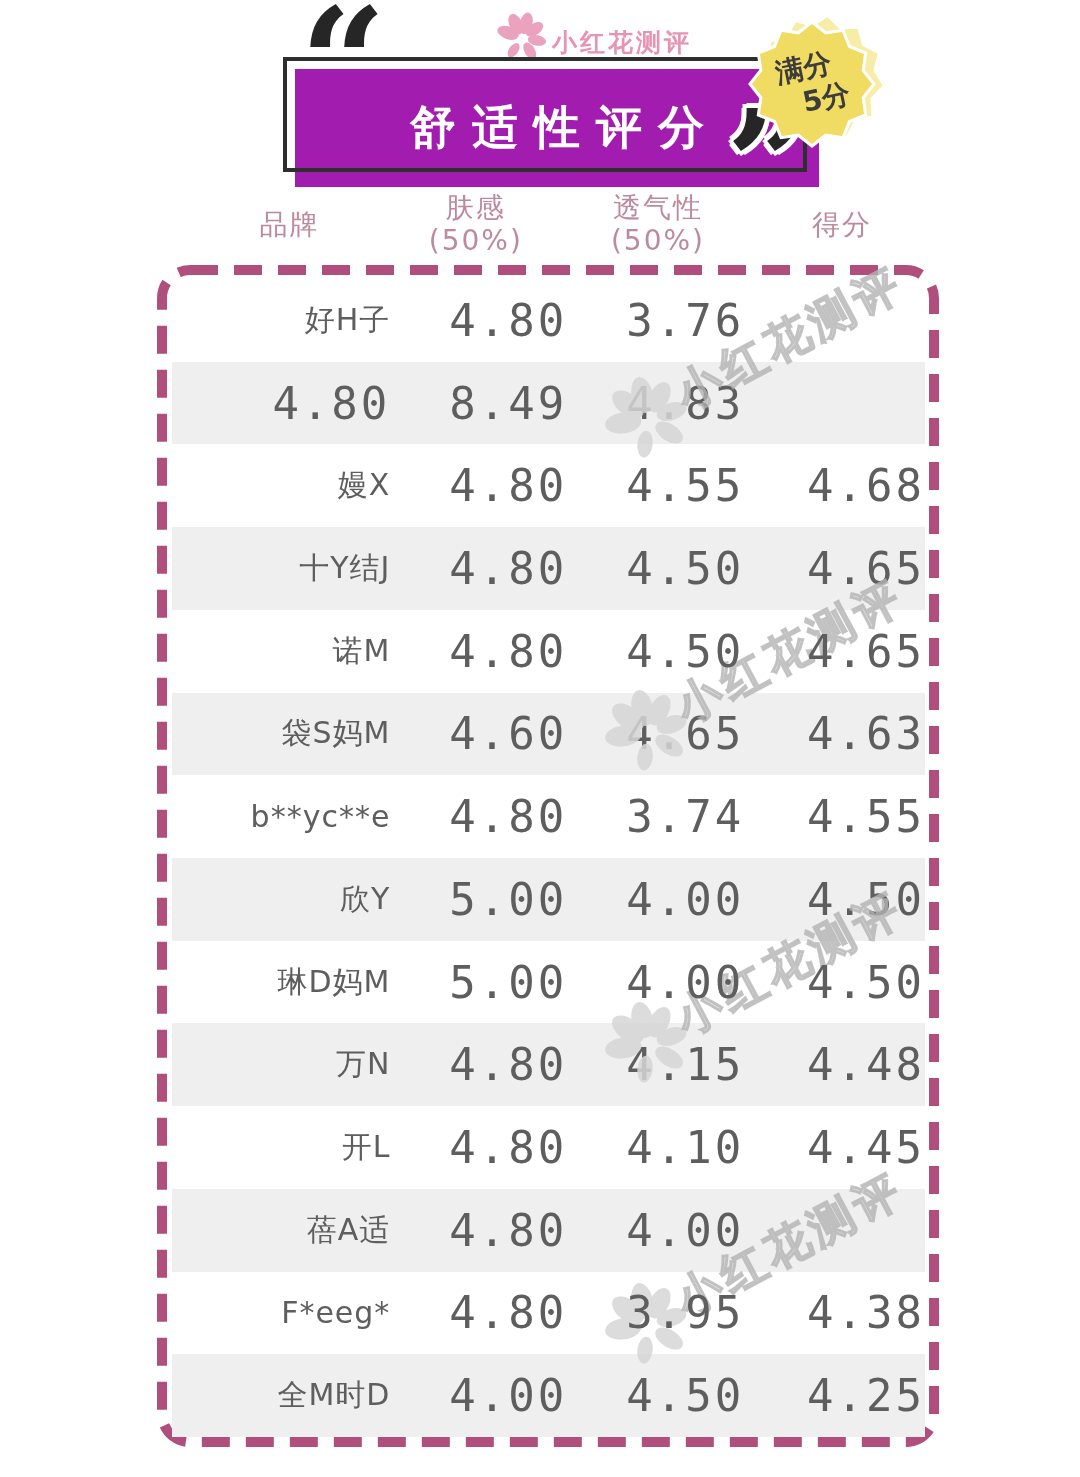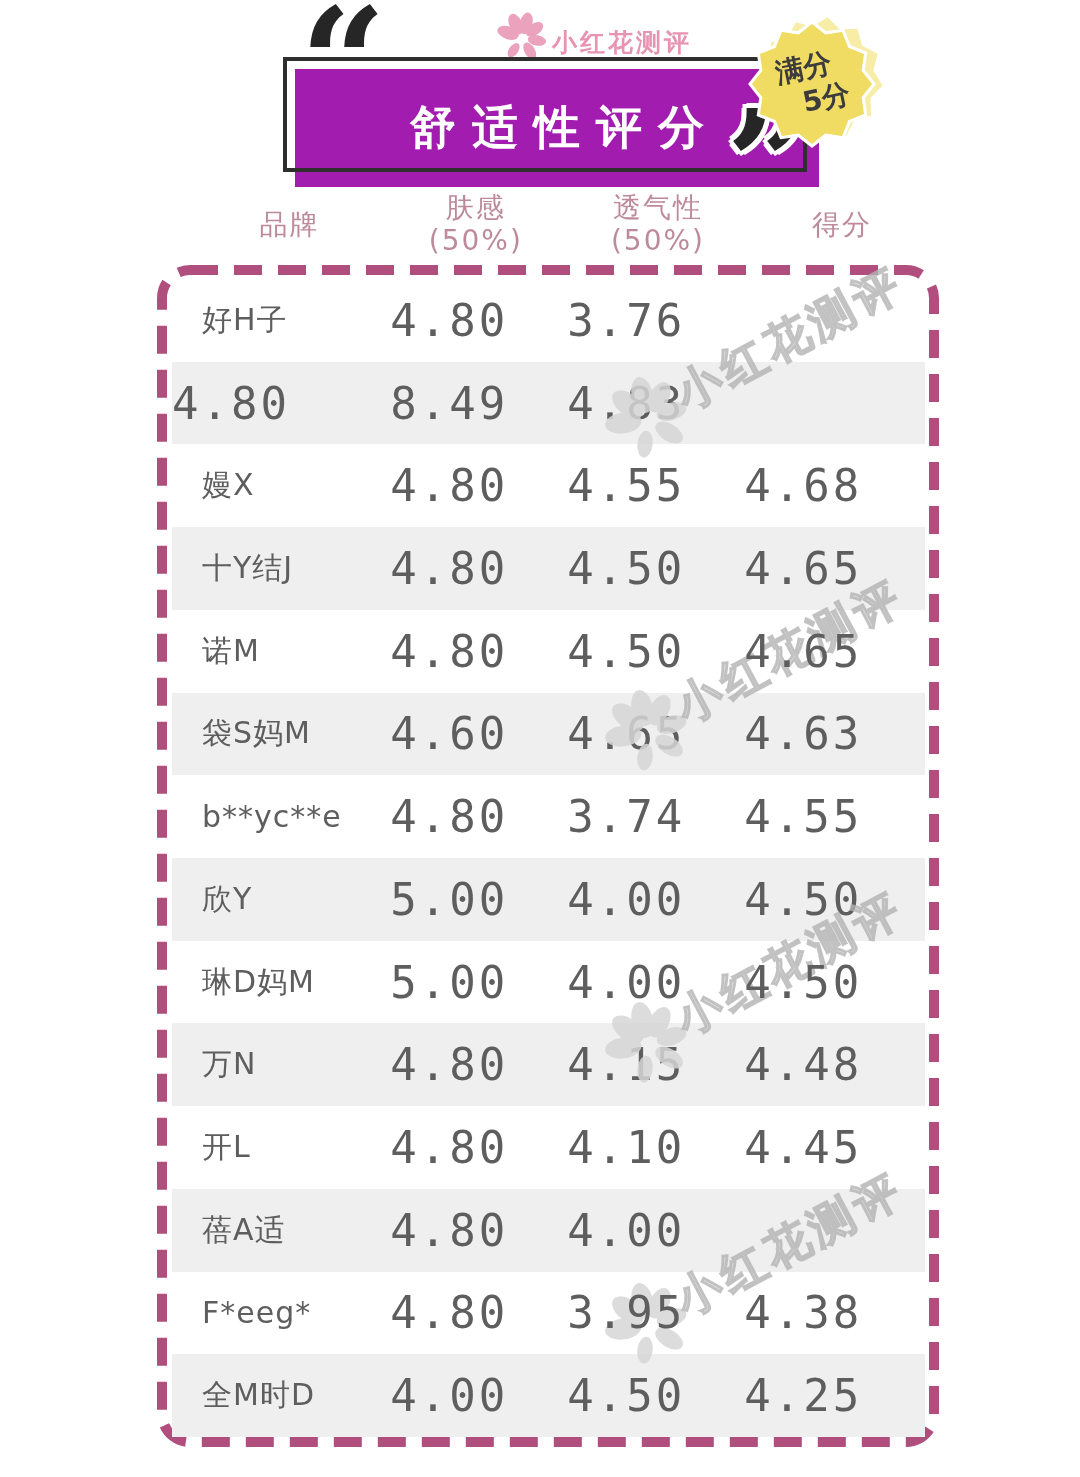--- a/index.html
+++ b/index.html
@@ -64,21 +64,21 @@
   .rows {
     left:172px; top:279px; width:753px; height:1158px;
     display:flex; flex-direction:column;
   }
   .row {
     flex:1; position:relative; z-index:2;
     display:grid; grid-template-columns:29% 23.5% 23.5% 24%;
     align-items:center;
   }
   .row.gray { background:#efefef; z-index:0; }
-  .row .cell { text-align:left; color:#5e5e5e; position:relative; z-index:2; }
+  .row .cell { text-align:right; color:#5e5e5e; position:relative; z-index:2; }
   .row .cell.brand { font-size:30px; padding-left:30px; letter-spacing:1px; }
   .row .cell.num {
     font-family:"DejaVu Sans Mono","Liberation Mono",monospace;
     font-size:44px; letter-spacing:3px;
   }
 
   
   .watermark {
     position:absolute; z-index:1; width:330px; height:96px;
     display:flex; align-items:center;

